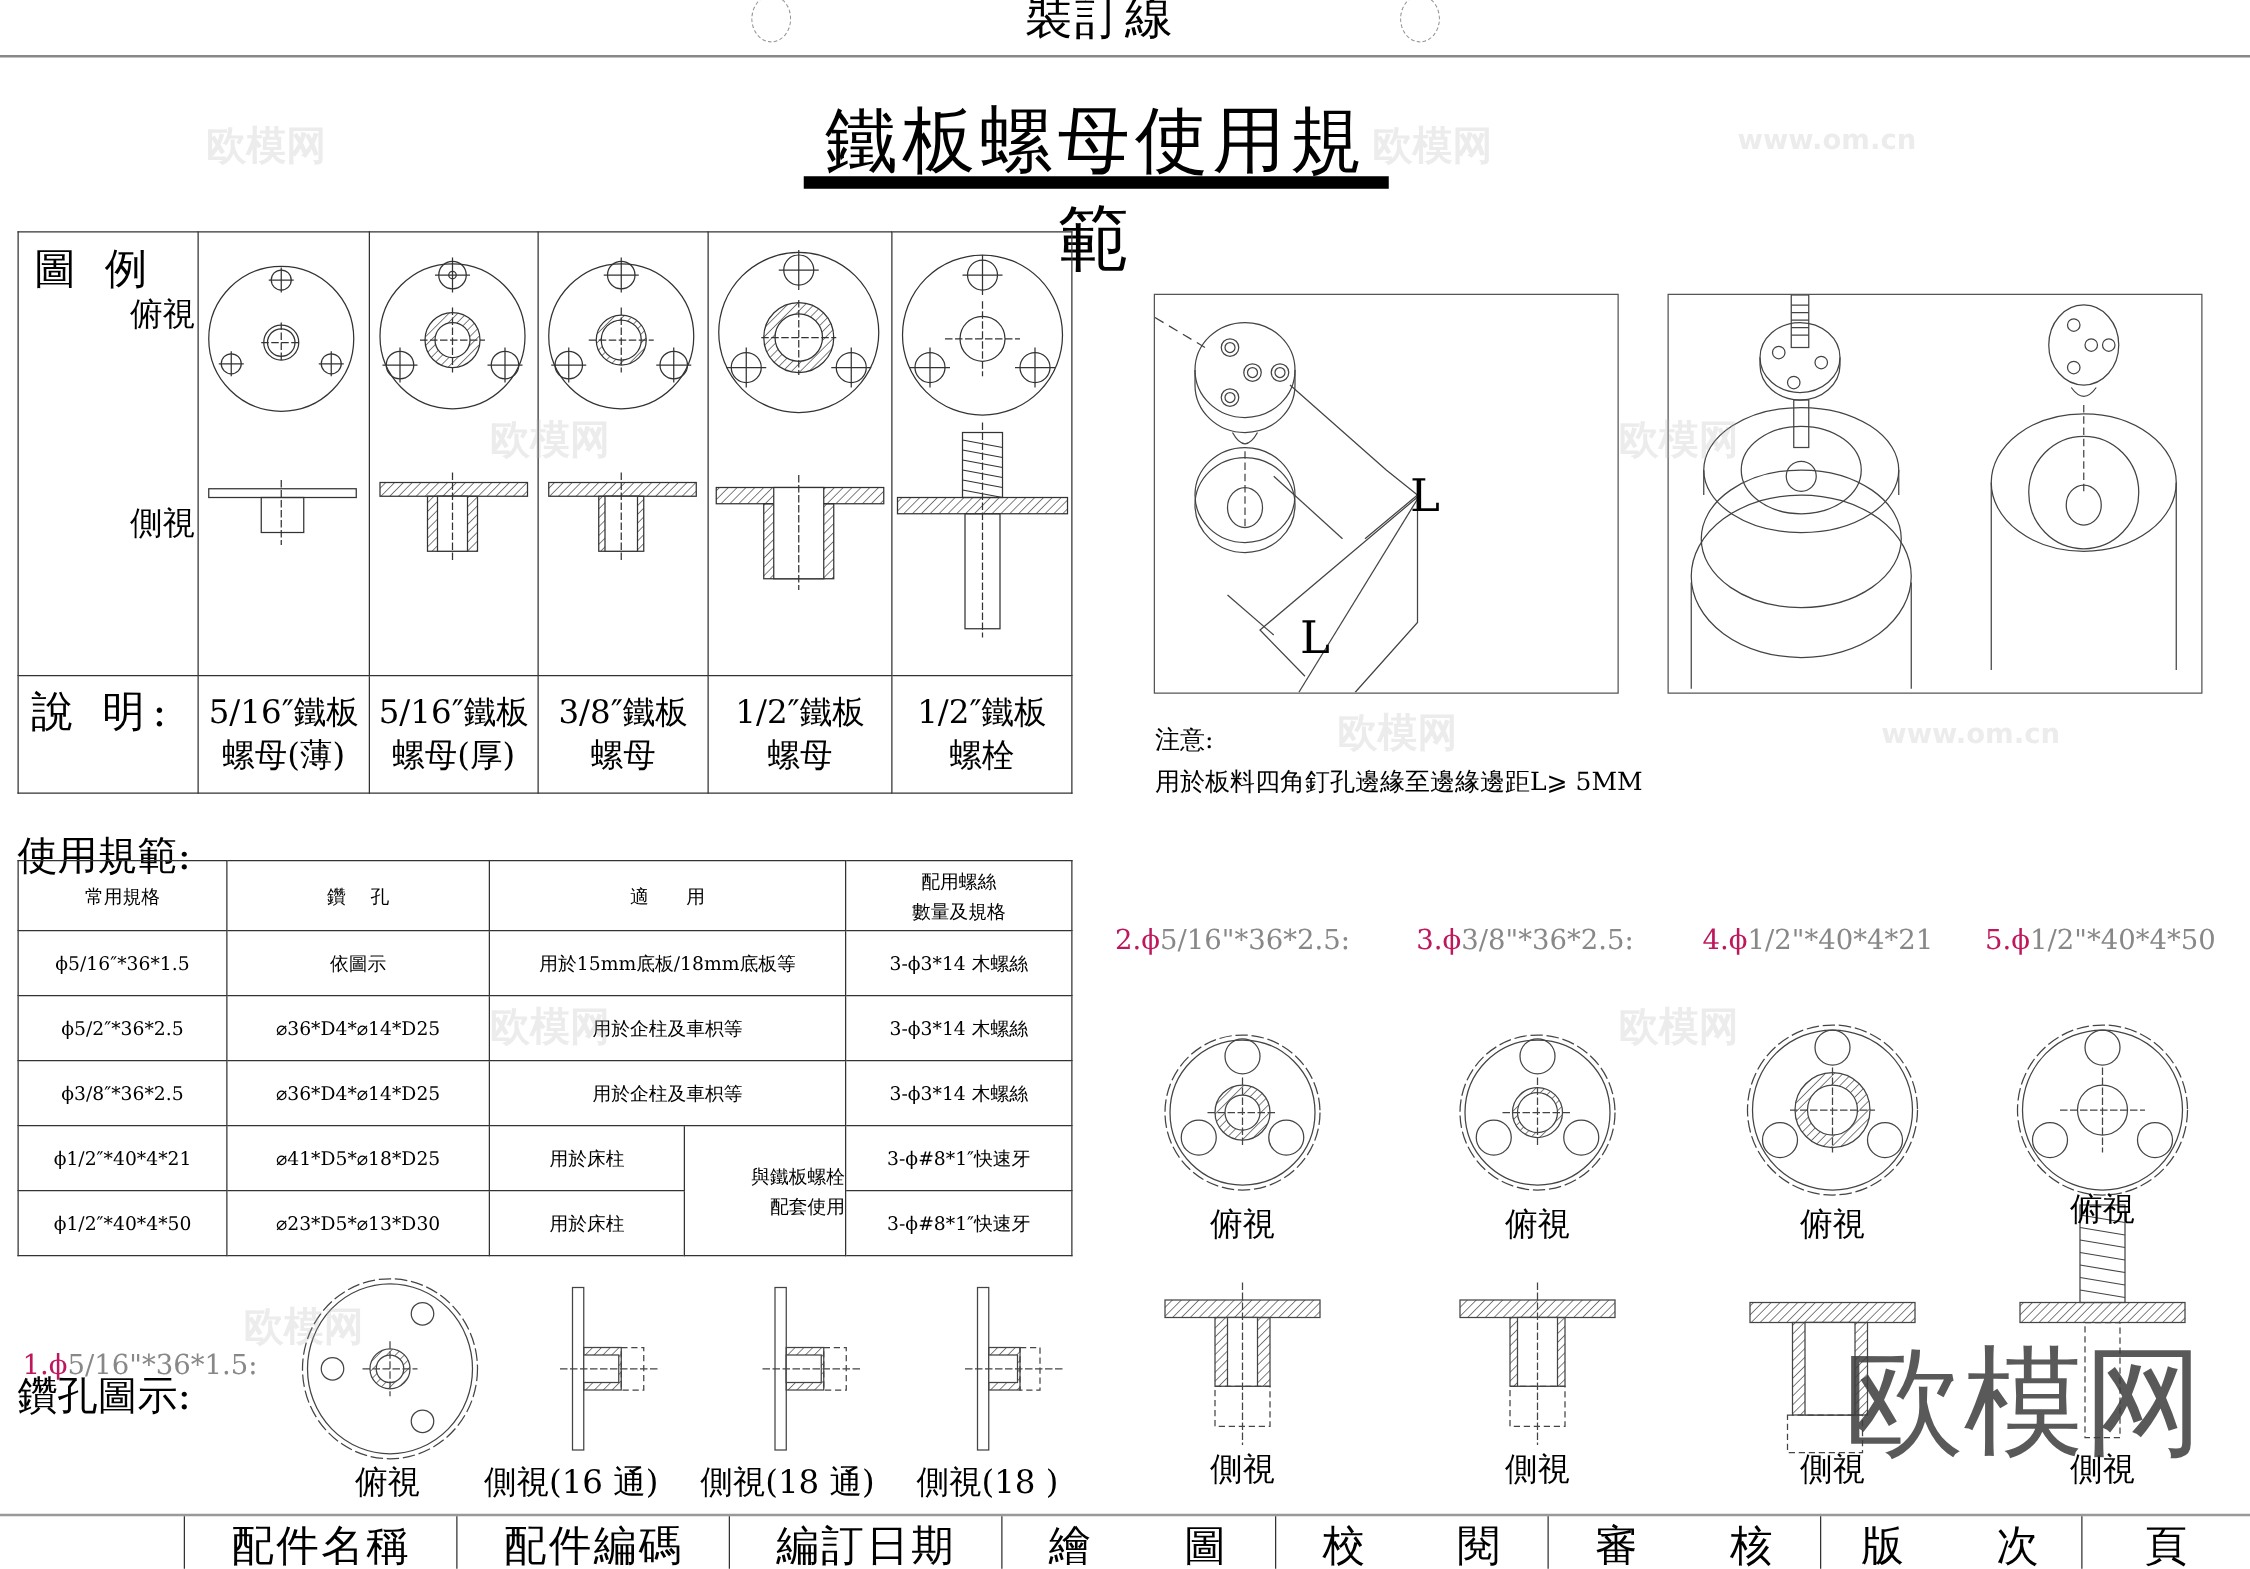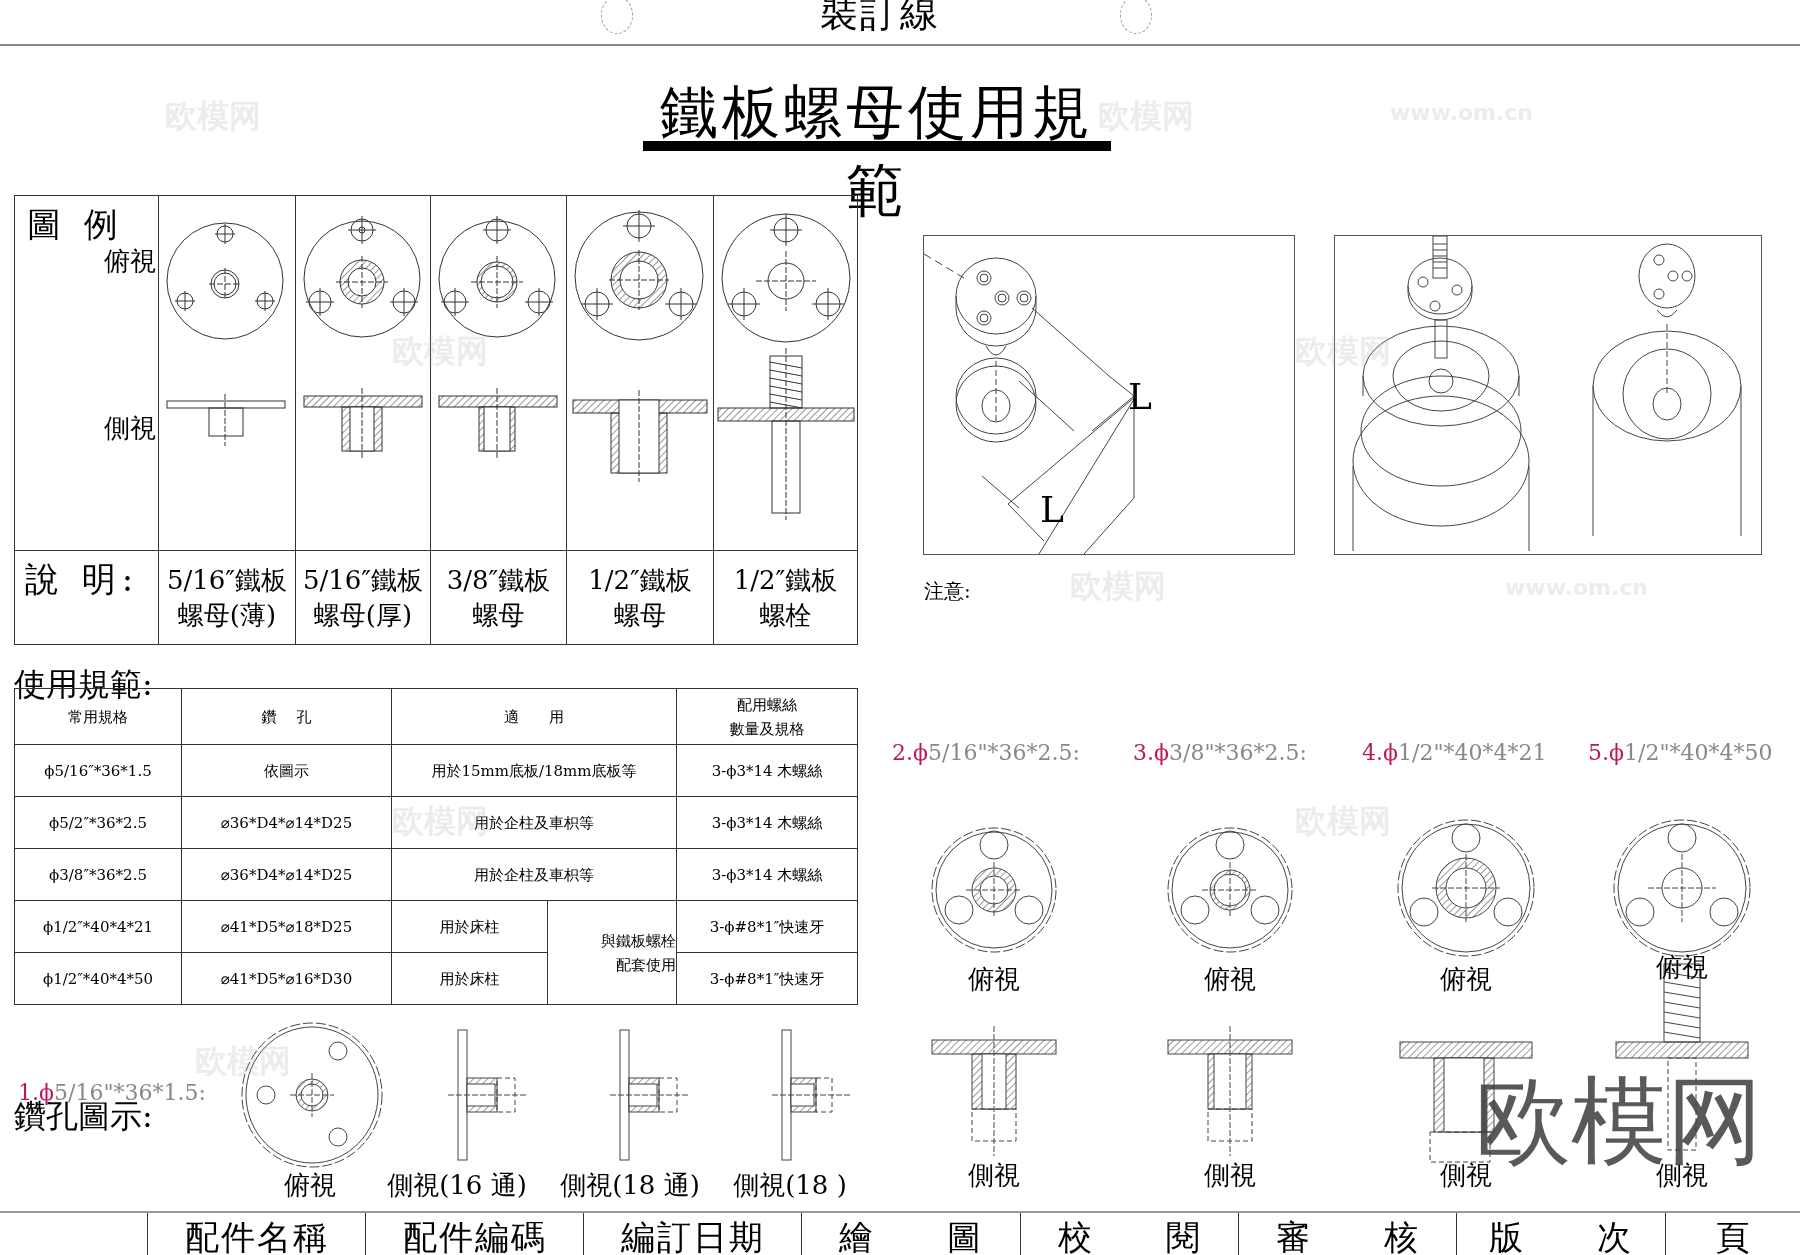--- a/index.html
+++ b/index.html
@@ -6,21 +6,21 @@
   body { width:1800px; height:1255px; position:relative; overflow:hidden;
          font-family:"DejaVu Sans", "Liberation Sans", sans-serif; color:#000; }
   .abs { position:absolute; }
   .hline { position:absolute; height:0; border-top:2px solid #888; }
   .binding-circle { position:absolute; width:30px; height:36px; border:1px dashed #999; border-radius:50%; }
   .binding-label { position:absolute; font-size:38px; left:800px; top:-12px; width:160px; text-align:center; letter-spacing:2px; }
   .title { position:absolute; left:643px; top:74px; width:468px; text-align:center; font-size:58px; letter-spacing:4px; font-family:"DejaVu Serif", serif; }
   .title-underline { position:absolute; left:643px; top:141px; width:468px; height:10px; background:#000; }
   table.grid { position:absolute; border-collapse:collapse; table-layout:fixed; }
   table.grid td { border:1.5px solid #333; padding:0; text-align:center; vertical-align:middle; }
-  .legend { left:14px; top:195px; width:843px; }
+  .legend { left:14px; top:185px; width:843px; }
   .legend td { font-family:"DejaVu Serif", serif; }
   .legend .rowhead { text-align:left; vertical-align:top; position:relative; }
   .legend .bigtxt { font-size:34px; }
   .legend .caption { font-size:26px; line-height:35px; }
   .section-label { position:absolute; font-size:32px; font-family:"DejaVu Serif", serif;margin-top:25px; }
   .spec { left:14px; top:688px; width:843px; }
   .spec td { font-size:15px; font-family:"DejaVu Serif", serif; height:51px; line-height:24px;margin-left:45px; }
   .spec .hdr td { height:55px; }
   .box { position:absolute; border:1.5px solid #555; background:#fff; overflow:hidden; }
   .note { position:absolute; font-size:20px; font-family:"DejaVu Serif", serif; line-height:34px; }
@@ -242,21 +242,21 @@
     <td>⌀41*D5*⌀18*D25</td>
     <td>用於床柱</td>
     <td rowspan="2" style="text-align:right; padding-left:6px;">
           <div>與鐵板螺栓</div>
           <div>配套使用</div>
         </td>
     <td>3-ϕ#8*1″快速牙</td>
   </tr>
   <tr>
     <td>ϕ1/2″*40*4*50</td>
-    <td>⌀41*D5*⌀16*D30</td>
+    <td>⌀23*D5*⌀13*D30</td>
     <td>用於床柱</td>
     <td>3-ϕ#8*1″快速牙</td>
   </tr>
 </tbody>
   </table>
 
 <div class="box" style="left:923px; top:235px; width:370px; height:318px;">
   <svg width="370" height="318" viewBox="0 0 370 318">
     <g fill="none" stroke="#444" stroke-width="1">
       <path d="M0 18 L40 42" stroke-dasharray="8 5"></path>
@@ -314,20 +314,21 @@
       <ellipse cx="332" cy="150" rx="74" ry="55"></ellipse>
       <ellipse cx="332" cy="158" rx="44" ry="45"></ellipse>
       <ellipse cx="332" cy="168" rx="14" ry="16"></ellipse>
       <path d="M258 150 V300 M406 150 V300"></path>
     </g>
   </svg>
 </div>
 
 <div class="note" style="left:924px; top:574px;">
   <div>注意:</div>
+  <div>用於板料四角釘孔邊緣至邊緣邊距L⩾ 5MM</div>
 </div>
 
 <div class="spec-list" style="left:892px; top:740px;"><span class="num">2.ϕ</span><span class="val">5/16"*36*2.5:</span></div>
 <div class="spec-list" style="left:1133px; top:740px;"><span class="num">3.ϕ</span><span class="val">3/8"*36*2.5:</span></div>
 <div class="spec-list" style="left:1362px; top:740px;"><span class="num">4.ϕ</span><span class="val">1/2"*40*4*21</span></div>
 <div class="spec-list" style="left:1588px; top:740px;"><span class="num">5.ϕ</span><span class="val">1/2"*40*4*50</span></div>
 
 <svg class="abs" style="left:900px; top:800px;" width="900" height="400" viewBox="0 0 900 400">
   <g fill="none" stroke="#444" stroke-width="1">
 

